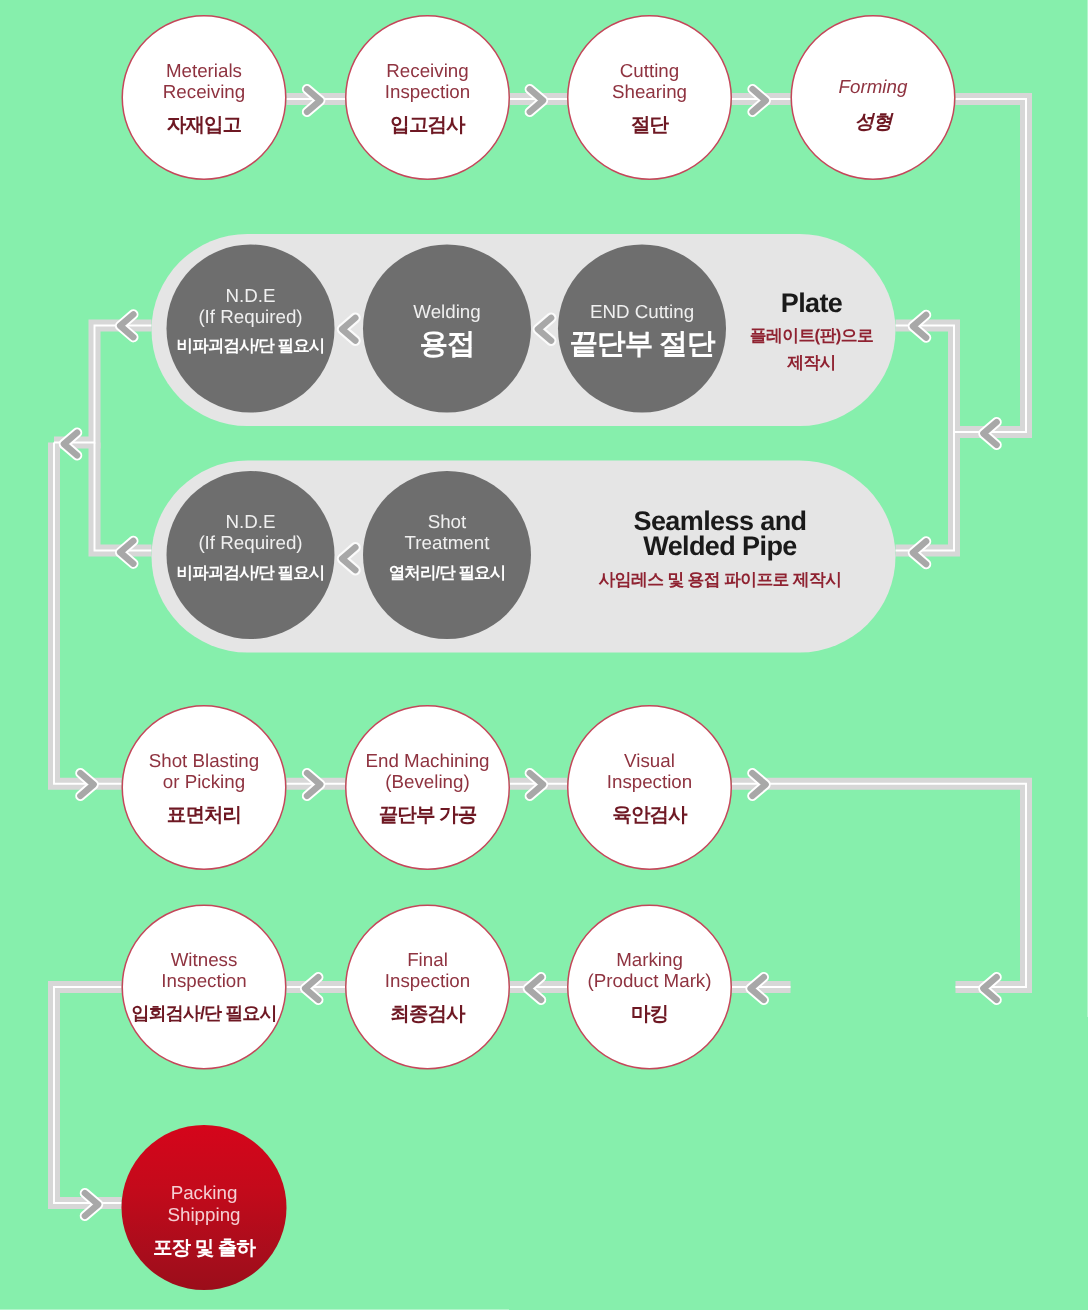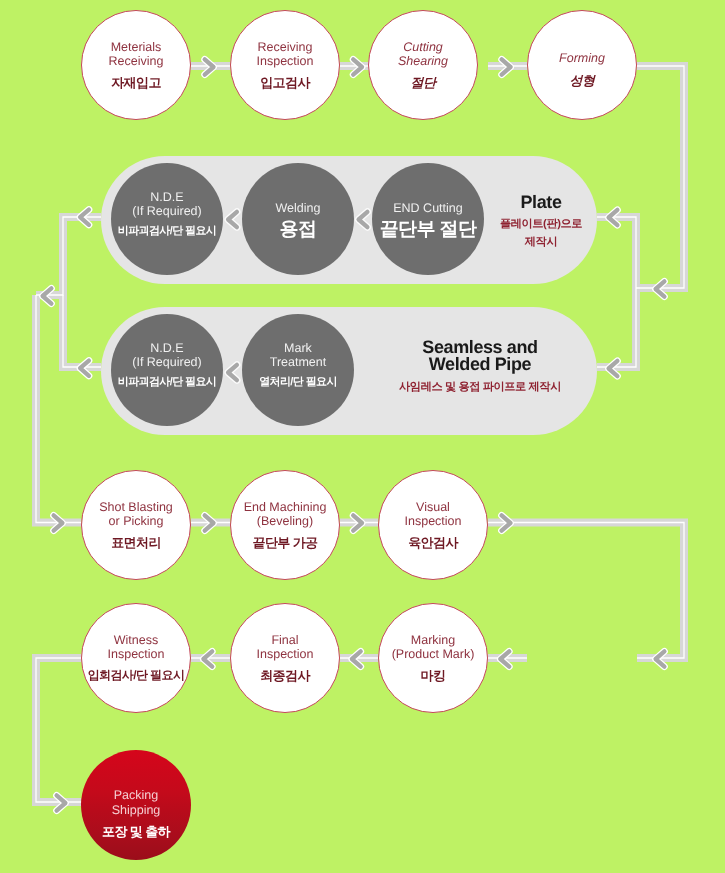--- a/index.html
+++ b/index.html
@@ -1,20 +1,20 @@
 <!DOCTYPE html>
 <html><head>
 <meta charset="utf-8">
 <title>Manufacturing Process Flow</title>
 <style>
   html,body{margin:0;padding:0;background:#ffffff;}
   body{width:725px;height:873px;overflow:hidden;
        font-family:"Liberation Sans","DejaVu Sans",sans-serif;
        -webkit-font-smoothing:antialiased;text-rendering:geometricPrecision;}
-  #stage{position:relative;width:725px;height:873px;overflow:hidden;background:#bef264;}
+  #stage{position:relative;width:725px;height:873px;overflow:hidden;background:#86efac;}
   #wires,#pill-arrows{position:absolute;left:0;top:0;pointer-events:none;}
 
   .node{position:absolute;border-radius:50%;box-sizing:border-box;
         display:flex;flex-direction:column;align-items:center;
         justify-content:center;text-align:center;}
   .node.outline{width:110px;height:110px;border:1.2px solid #c4475a;background:#fff;}
   .node.one-line{padding-top:9px;font-style:italic;}
   .node .en{white-space:nowrap;font-size:12.5px;line-height:14.4px;color:#8f3340;
             letter-spacing:0px;}
   .node .ko{white-space:nowrap;font-size:13px;line-height:15px;font-weight:700;
@@ -129,21 +129,21 @@
   <div class="pill" style="left:101px;top:307px;width:496px;height:128px;"></div>
 
   <div class="node outline" style="left:81px;top:10px;">
     <div class="en"><span>Meterials</span><br><span>Receiving</span></div>
     <div class="ko">자재입고</div>
   </div>
   <div class="node outline" style="left:230px;top:10px;">
     <div class="en"><span>Receiving</span><br><span>Inspection</span></div>
     <div class="ko">입고검사</div>
   </div>
-  <div class="node outline" style="left:368px;top:10px;font-style:italic;">
+  <div class="node outline" style="left:378px;top:10px;">
     <div class="en"><span>Cutting</span><br><span>Shearing</span></div>
     <div class="ko">절단</div>
   </div>
   <div class="node outline one-line" style="left:527px;top:10px;">
     <div class="en"><span>Forming</span></div>
     <div class="ko">성형</div>
   </div>
 
   <div class="dark shift-up" style="left:111px;top:163px;">
     <div class="en"><span>N.D.E</span><br><span>(If Required)</span></div>
@@ -160,21 +160,21 @@
   <div class="caption" style="left:476px;top:193.5px;width:130px;">
     <div class="cap-en">Plate</div>
     <div class="cap-ko"><span>플레이트(판)으로</span><br><span>제작시</span></div>
   </div>
 
   <div class="dark shift-up" style="left:111px;top:314px;">
     <div class="en"><span>N.D.E</span><br><span>(If Required)</span></div>
     <div class="ko long">비파괴검사/단 필요시</div>
   </div>
   <div class="dark shift-up" style="left:242px;top:314px;">
-    <div class="en"><span>Mark</span><br><span>Treatment</span></div>
+    <div class="en"><span>Shot</span><br><span>Treatment</span></div>
     <div class="ko long">열처리/단 필요시</div>
   </div>
   <div class="caption" style="left:385px;top:339px;width:190px;">
     <div class="cap-en"><span>Seamless and</span><br><span>Welded Pipe</span></div>
     <div class="cap-ko">사임레스 및 용접 파이프로 제작시</div>
   </div>
 
   <div class="node outline" style="left:81px;top:470px;">
     <div class="en"><span>Shot Blasting</span><br><span>or Picking</span></div>
     <div class="ko">표면처리</div>

